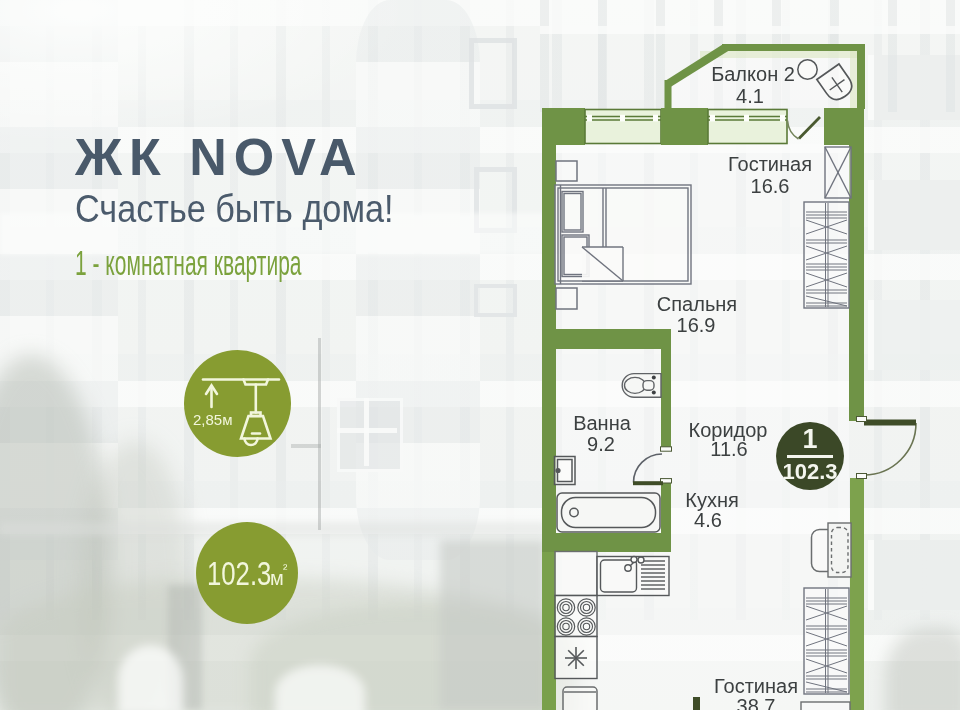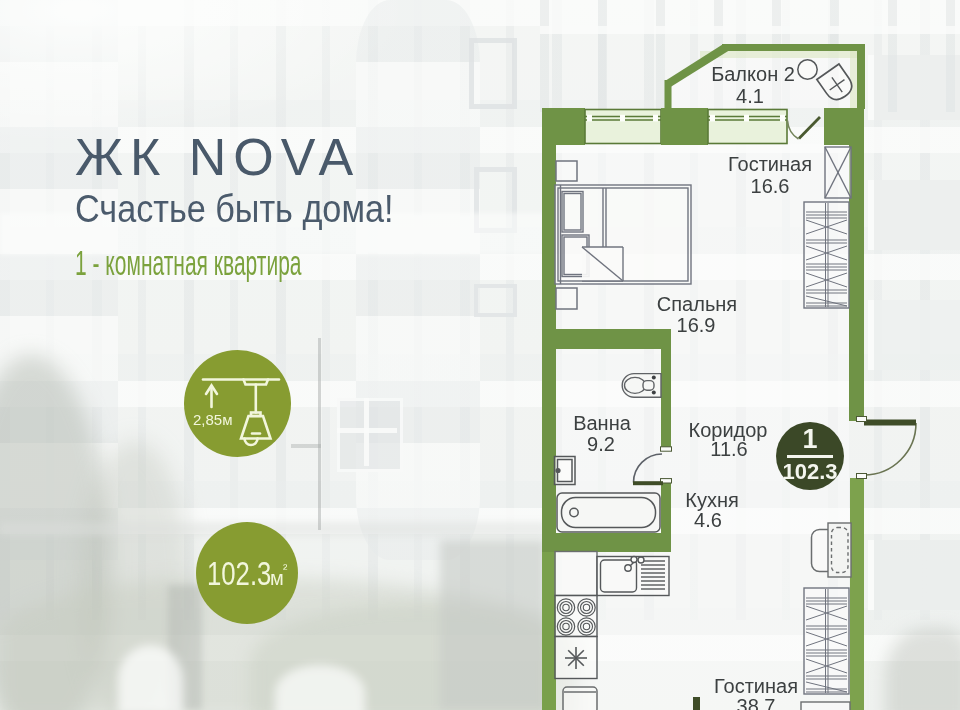--- a/index.html
+++ b/index.html
@@ -59,21 +59,21 @@
 <div class="abs" style="left:168px;top:585px;width:34px;height:125px;background:rgba(130,133,128,.38);filter:blur(3px);"></div>
 
 <div class="abs" style="left:440px;top:540px;width:105px;height:170px;background:rgba(172,176,172,.6);filter:blur(4px);"></div>
 
 <div class="abs" style="left:118px;top:645px;width:65px;height:70px;background:rgba(255,255,255,.75);border-radius:50% 50% 0 0;filter:blur(5px);"></div>
 
 <div class="abs" style="left:275px;top:665px;width:90px;height:55px;background:rgba(255,255,255,.7);border-radius:50% 50% 0 0;filter:blur(5px);"></div>
 
 <div class="abs" style="left:0;top:0;width:960px;height:710px;background:rgba(250,251,250,.35);"></div>
 
-<div class="abs" style="left:75px;top:127px;font-size:52px;font-weight:normal;letter-spacing:7px;color:#49596a;">ЖК NOVA</div>
+<div class="abs" style="left:75px;top:127px;font-size:52px;font-weight:bold;letter-spacing:7px;color:#49596a;">ЖК NOVA</div>
 
 <div class="abs" style="left:75px;top:188px;font-size:38px;color:#4b5b6c;transform:scaleX(.90);transform-origin:0 0;">Счастье быть дома!</div>
 
 <div class="abs" style="left:75px;top:243px;font-size:35px;color:#7ba23d;transform:scaleX(.60);transform-origin:0 0;">1 - комнатная квартира</div>
 
 <svg class="abs" style="left:184px;top:350px;" width="107" height="107" viewBox="0 0 107 107">
   <circle cx="53.5" cy="53.5" r="53.5" fill="#879c31"></circle>
   <g stroke="#f2f6dc" stroke-width="2.6" fill="none" stroke-linecap="round">
 
     <line x1="19" y1="29.5" x2="95" y2="29.5"></line>

